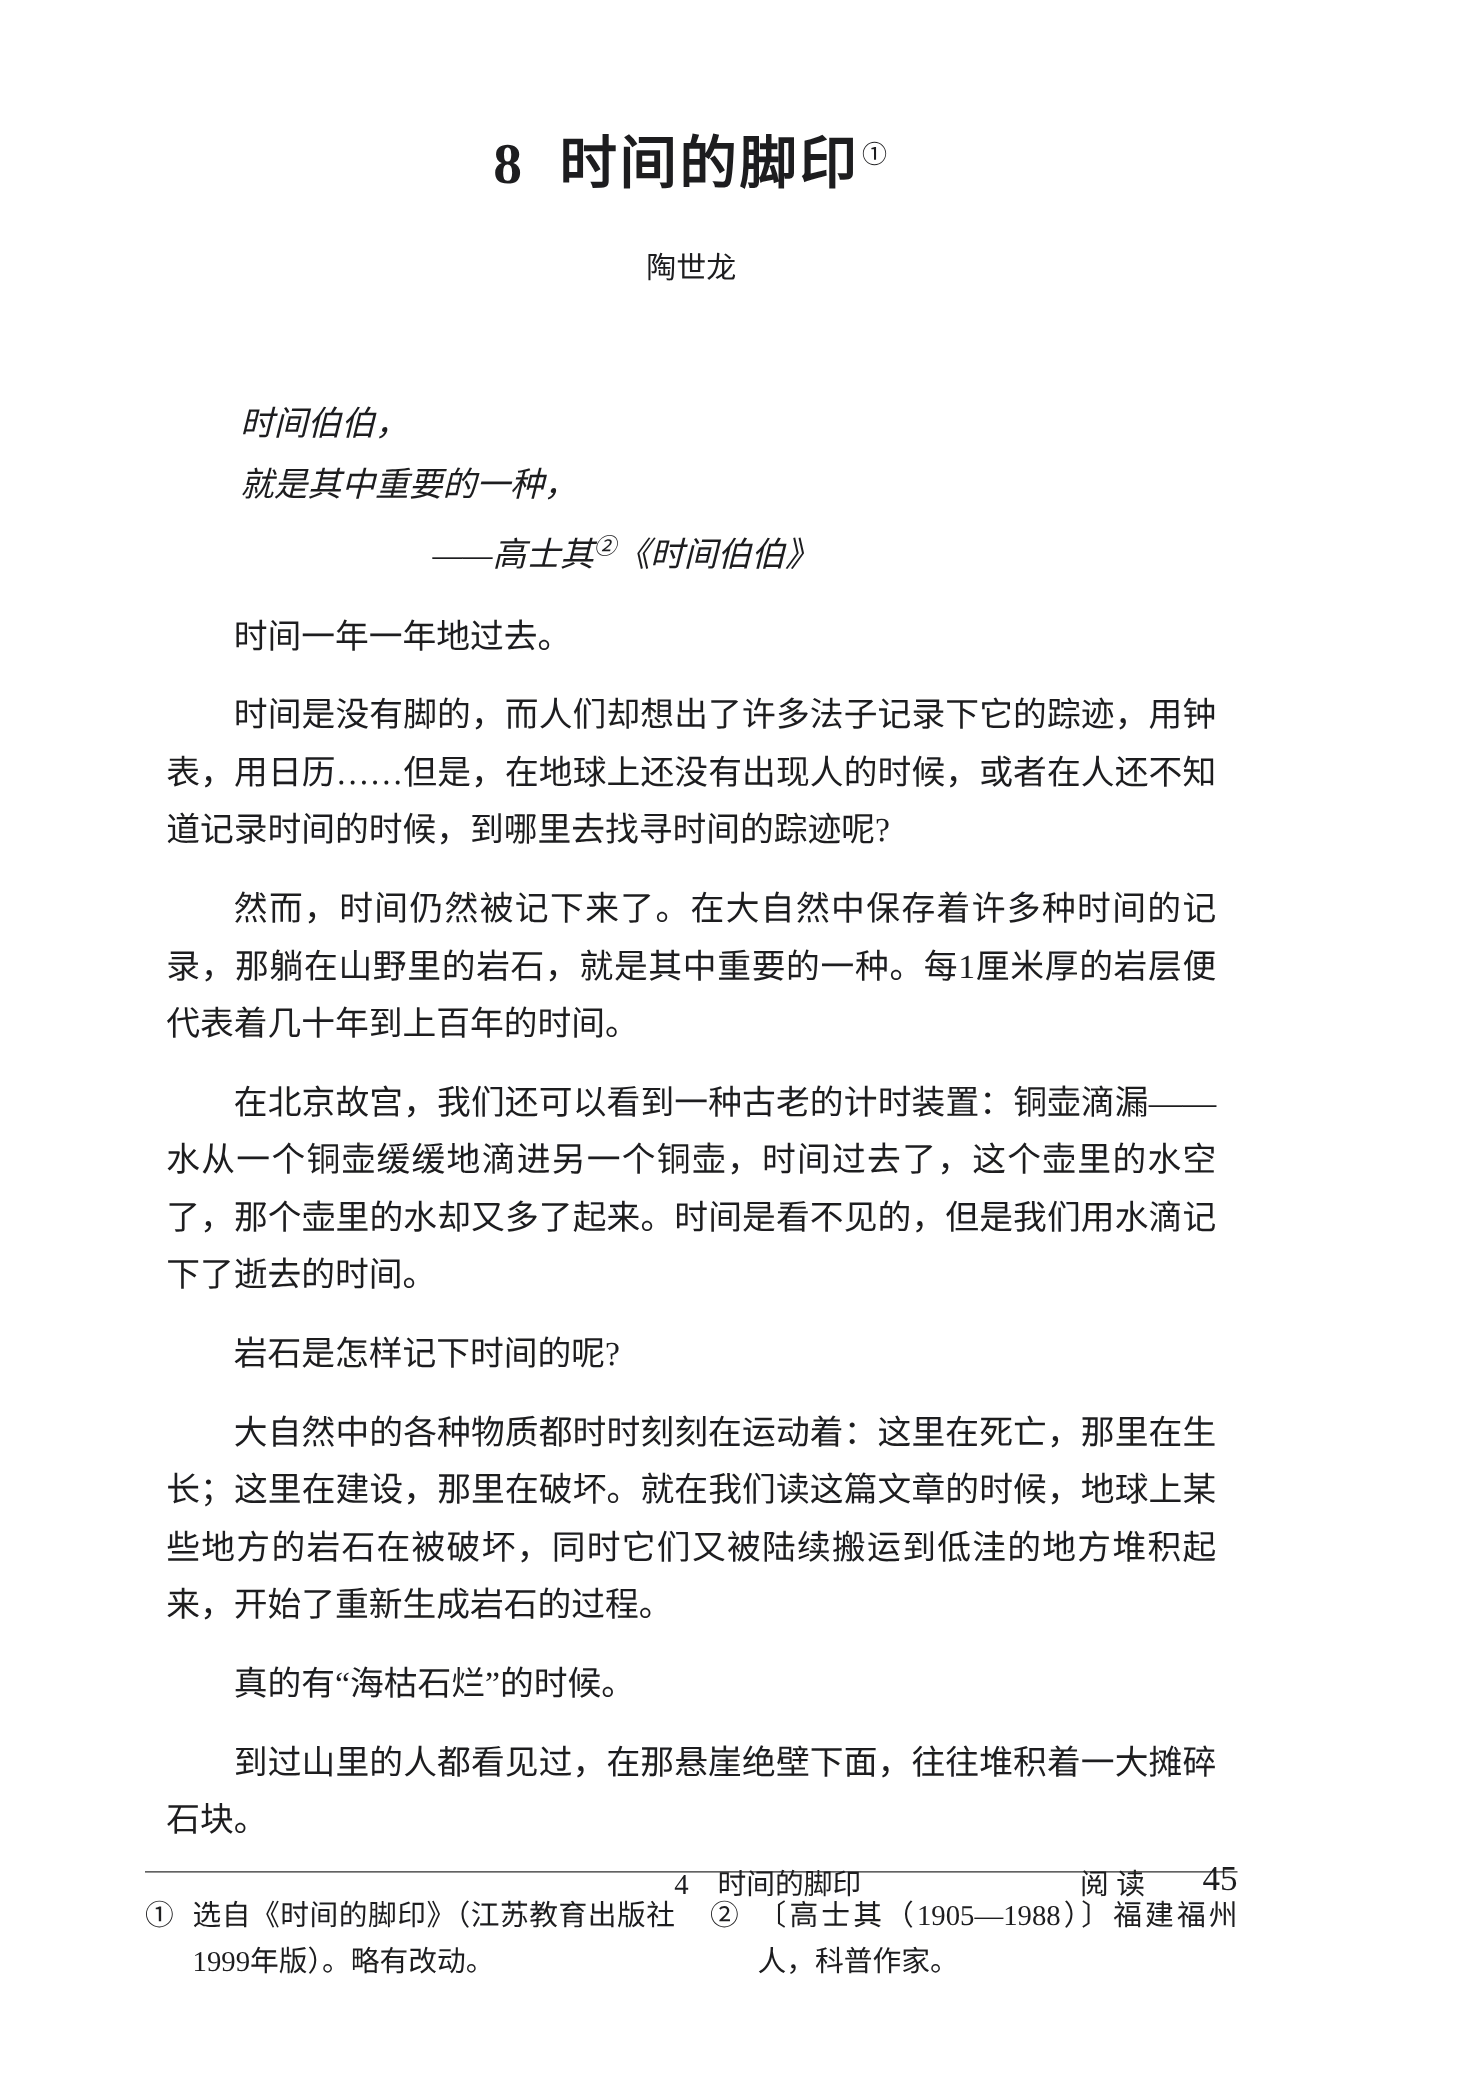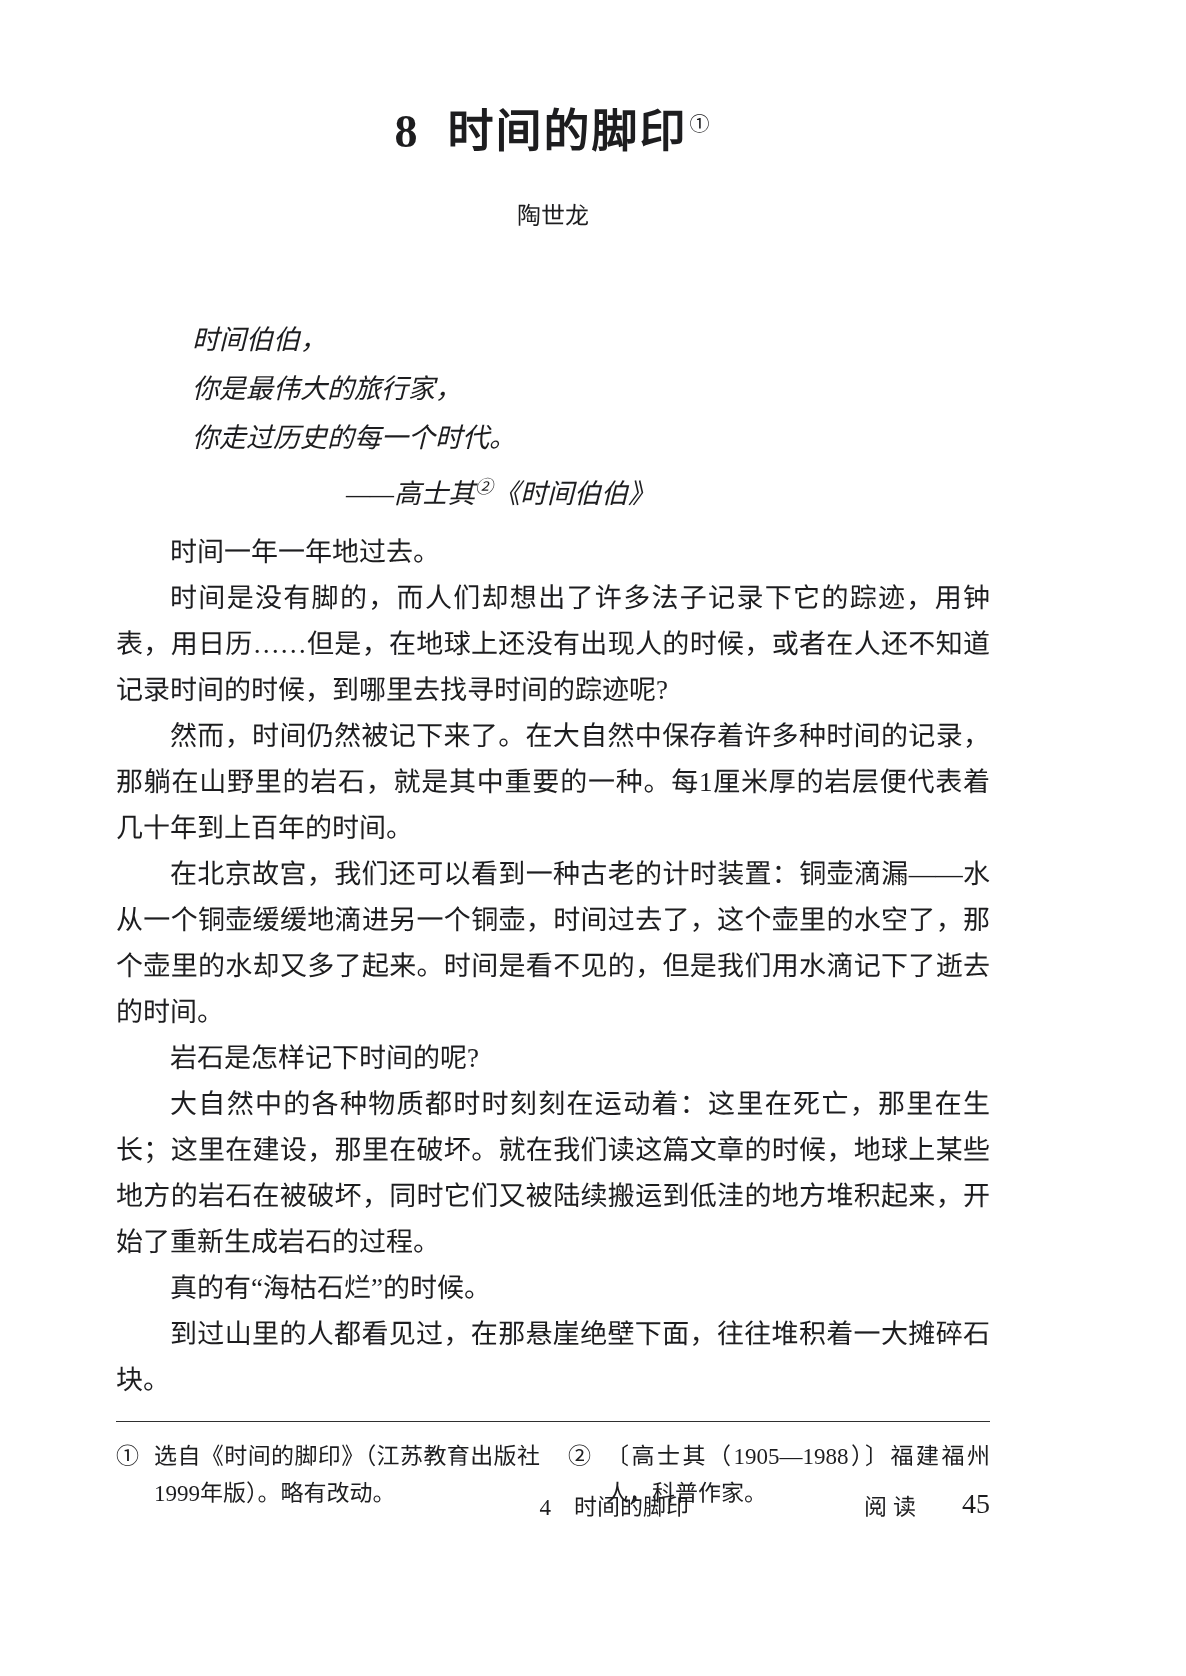--- a/index.html
+++ b/index.html
@@ -51,21 +51,21 @@
   .poem-line { white-space: nowrap; }
   .poem-attr { margin-left: 154px; white-space: nowrap; }
   .poem-attr sup { font-size: 18px; vertical-align: super; }
   .body-text {
     margin-top: 10px;
     font-size: 27px;
     line-height: 46px;
     text-align: justify;
     text-justify: inter-ideograph;
   }
-  .body-text p { margin: 0; text-indent: 2em; }
+  .body-text p { margin: 17px; text-indent: 2em; }
   .fn-rule {
     margin: 18px 0 0 0;
     border: none;
     border-top: 1px solid #2f2f2f;
     height: 0;
   }
   .footnotes {
     margin-top: 16px;
     display: flex;
     font-size: 23px;
@@ -112,22 +112,21 @@
 <div class="content">
 
   <h1 class="title">
     <span class="num">8</span><span>时间的脚印</span><sup>①</sup>
   </h1>
 
   <div class="author">陶世龙</div>
 
   <div class="poem">
     <div class="poem-line">时间伯伯，</div>
-    <div class="poem-line">你是最伟大的旅行家，</div>
-    <div class="poem-line">你走过历史的每一个时代。</div>
+    <div class="poem-line">就是其中重要的一种，</div>
     <div class="poem-attr">
       <span>——高士其</span><sup>②</sup><span>《时间伯伯》</span>
     </div>
   </div>
 
   <div class="body-text">
     <p>时间一年一年地过去。</p>
     <p>时间是没有脚的，而人们却想出了许多法子记录下它的踪迹，用钟表，用日历……但是，在地球上还没有出现人的时候，或者在人还不知道记录时间的时候，到哪里去找寻时间的踪迹呢?</p>
     <p>然而，时间仍然被记下来了。在大自然中保存着许多种时间的记录，那躺在山野里的岩石，就是其中重要的一种。每1厘米厚的岩层便代表着几十年到上百年的时间。</p>
     <p>在北京故宫，我们还可以看到一种古老的计时装置：铜壶滴漏——水从一个铜壶缓缓地滴进另一个铜壶，时间过去了，这个壶里的水空了，那个壶里的水却又多了起来。时间是看不见的，但是我们用水滴记下了逝去的时间。</p>

